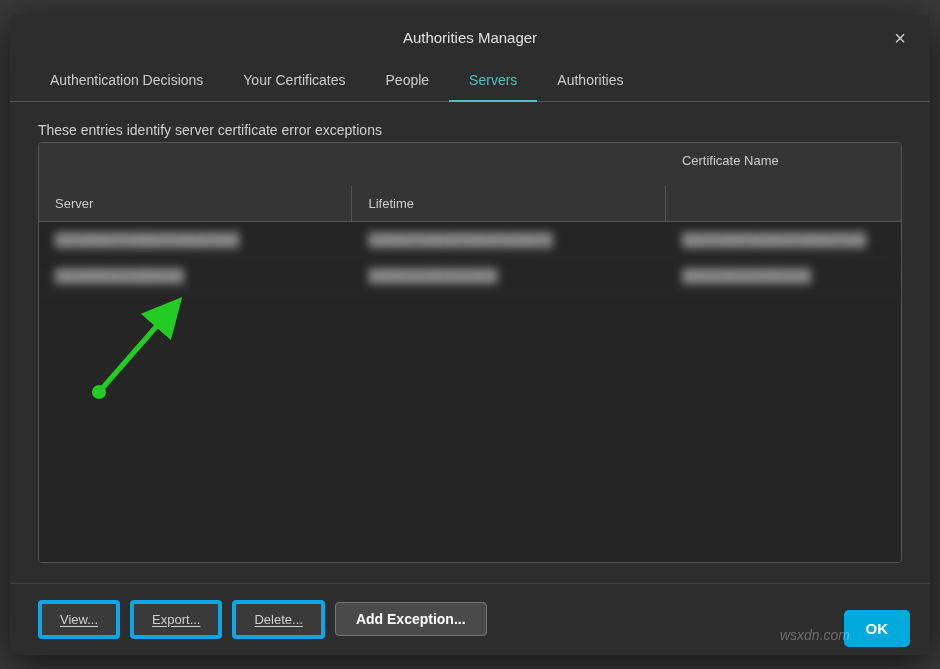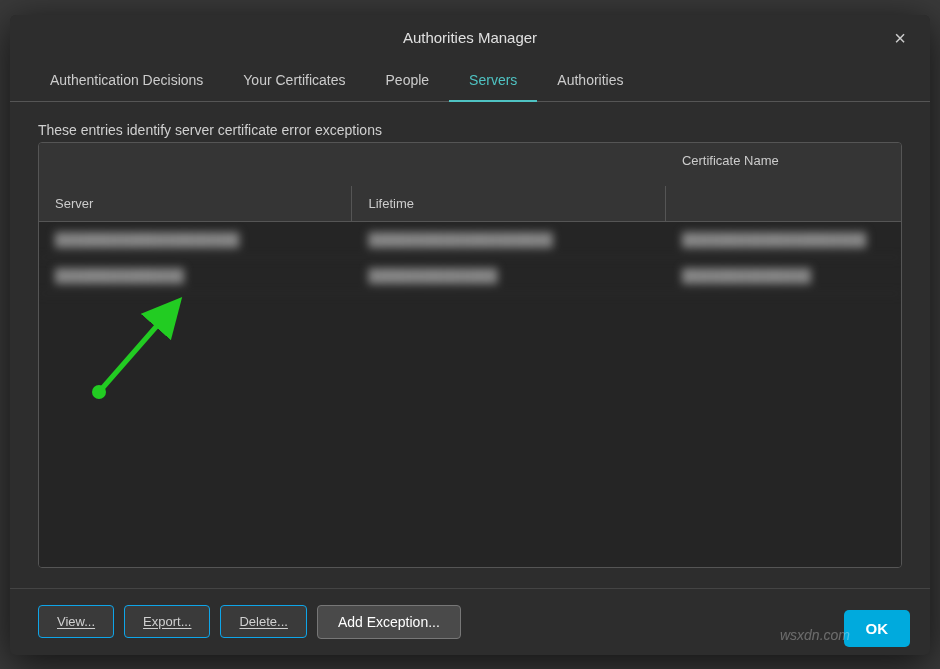--- a/index.html
+++ b/index.html
@@ -164,37 +164,37 @@
       display: flex;
       gap: 10px;
       align-items: center;
       background: #2d2d2d;
       border-top: 1px solid #444;
     }
 
     .footer-btn {
       padding: 8px 18px;
       background: #3a3a3a;
-      border: 1px solid #0ea5e9;
+      border: 4px solid #0ea5e9;
       border-radius: 4px;
       color: #d0d0d0;
       font-size: 13px;
       cursor: pointer;
       text-decoration: underline;
       text-underline-offset: 2px;
     }
 
     .footer-btn-primary {
       padding: 8px 20px;
       background: #4a4a4a;
       border: 1px solid #777;
       border-radius: 4px;
       color: #ffffff;
       font-size: 14px;
-      font-weight: 400;
+      font-weight: 700;
       cursor: pointer;
       text-decoration: none;
     }
 
     .spacer { flex: 1; }
 
     .ok-btn {
       position: absolute;
       bottom: 8px;
       right: 20px;

